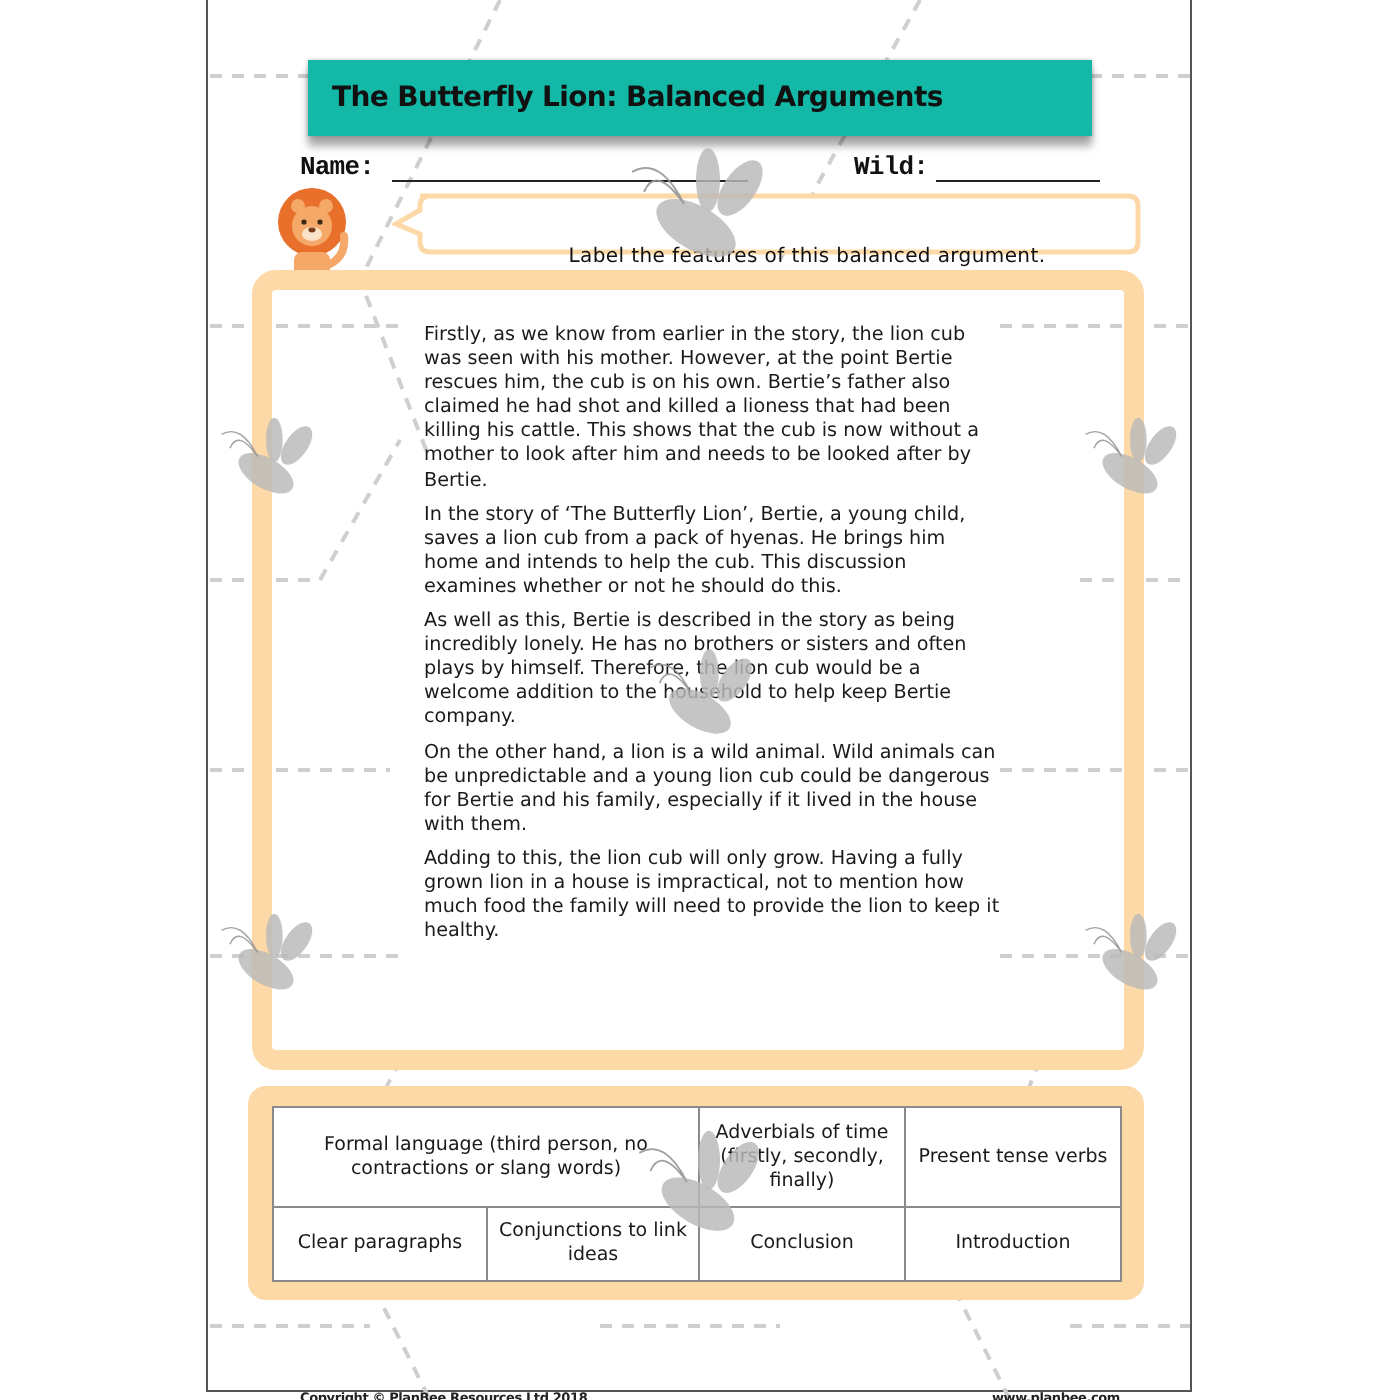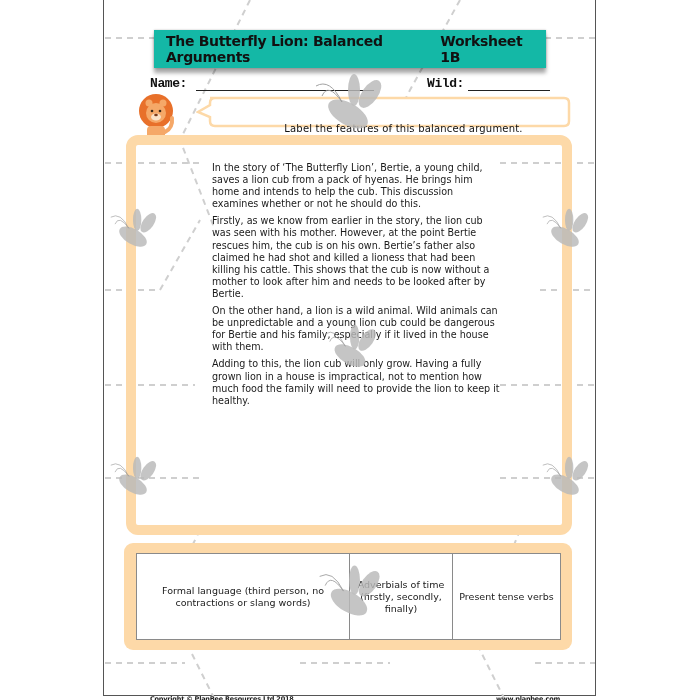--- a/index.html
+++ b/index.html
@@ -45,21 +45,20 @@
     <polyline points="250,0 180,140 215,230"></polyline>
     <polyline points="460,0 410,90 390,130"></polyline>
     <polyline points="200,530 175,580 190,650 215,700"></polyline>
     <polyline points="520,530 500,580 480,650 505,700"></polyline>
     <polyline points="330,570 300,650"></polyline>
   </g>
 </svg>
 
 <div class="abs title-bar">
   <span class="hand">The Butterfly Lion: Balanced Arguments</span>
-  <span class="hand">Worksheet 1B</span>
 </div>
 
 <div class="abs name-row">
   <span class="abs field-label" style="left:0;top:0;">Name:</span>
   <div class="line" style="left:46px;top:14px;width:178px;"></div>
   <span class="abs field-label" style="left:277px;top:0;">Wild:</span>
   <div class="line" style="left:318px;top:14px;width:82px;"></div>
 </div>
 
 <svg class="abs" style="left:136px;top:92px;" width="50" height="48" viewBox="0 0 50 48">
@@ -78,39 +77,46 @@
 <div class="abs banner">
   <svg width="375" height="32" viewBox="0 0 375 32" style="position:absolute;left:0;top:0;">
     <path d="M14 2 H368 Q373 2 373 7 V25 Q373 30 368 30 H19 Q14 30 14 25 V21 L2 16 L14 9 V7 Q14 2 19 2 Z" fill="#fff" stroke="#fdd9a8" stroke-width="2.5"></path>
   </svg>
   <div class="banner-text">Label the features of this balanced argument.</div>
 </div>
 
 <div class="abs main-box"></div>
 
 <div class="abs text-col">
+  <p>Firstly, as we know from earlier in the story, the lion cub was seen with his mother. However, at the point Bertie rescues him, the cub is on his own. Bertie’s father also claimed he had shot and killed a lioness that had been killing his cattle. This shows that the cub is now without a mother to look after him and needs to be looked after by Bertie.</p>
   <p>In the story of ‘The Butterfly Lion’, Bertie, a young child, saves a lion cub from a pack of hyenas. He brings him home and intends to help the cub. This discussion examines whether or not he should do this.</p>
-  <p>Firstly, as we know from earlier in the story, the lion cub was seen with his mother. However, at the point Bertie rescues him, the cub is on his own. Bertie’s father also claimed he had shot and killed a lioness that had been killing his cattle. This shows that the cub is now without a mother to look after him and needs to be looked after by Bertie.</p>
+  <p>As well as this, Bertie is described in the story as being incredibly lonely. He has no brothers or sisters and often plays by himself. Therefore, the lion cub would be a welcome addition to the household to help keep Bertie company.</p>
   <p>On the other hand, a lion is a wild animal. Wild animals can be unpredictable and a young lion cub could be dangerous for Bertie and his family, especially if it lived in the house with them.</p>
   <p>Adding to this, the  lion cub will only grow. Having a fully grown lion in a house is impractical, not to mention how much food the family will need to provide the lion to keep it healthy.</p>
 </div>
 
 <div class="abs bottom-box"></div>
 <table class="features">
   <colgroup>
     <col style="width:107px">
       <col style="width:106px">
       <col style="width:103px">
       <col style="width:108px">
   </colgroup>
   <tbody>
       <tr style="height:50px;">
     <td colspan="2">Formal language (third person, no contractions or slang words)</td>
     <td>Adverbials of time (firstly, secondly, finally)</td>
     <td>Present tense verbs</td>
+  </tr>
+  <tr style="height:37px;">
+    <td>Clear paragraphs</td>
+    <td>Conjunctions to link ideas</td>
+    <td>Conclusion</td>
+    <td>Introduction</td>
   </tr>
 </tbody>
   </table>
 
 <span class="abs footer" style="left:150px;top:657px;">Copyright © PlanBee Resources Ltd 2018</span>
 <span class="abs footer" style="left:496px;top:657px;">www.planbee.com</span>
 
 <svg class="butterfly" style="left:312px;top:72px;" width="72" height="62" viewBox="0 0 72 62">
   <g fill="#b9b9b9" fill-opacity="0.9">
     <ellipse cx="42" cy="18" rx="6" ry="16"></ellipse>

